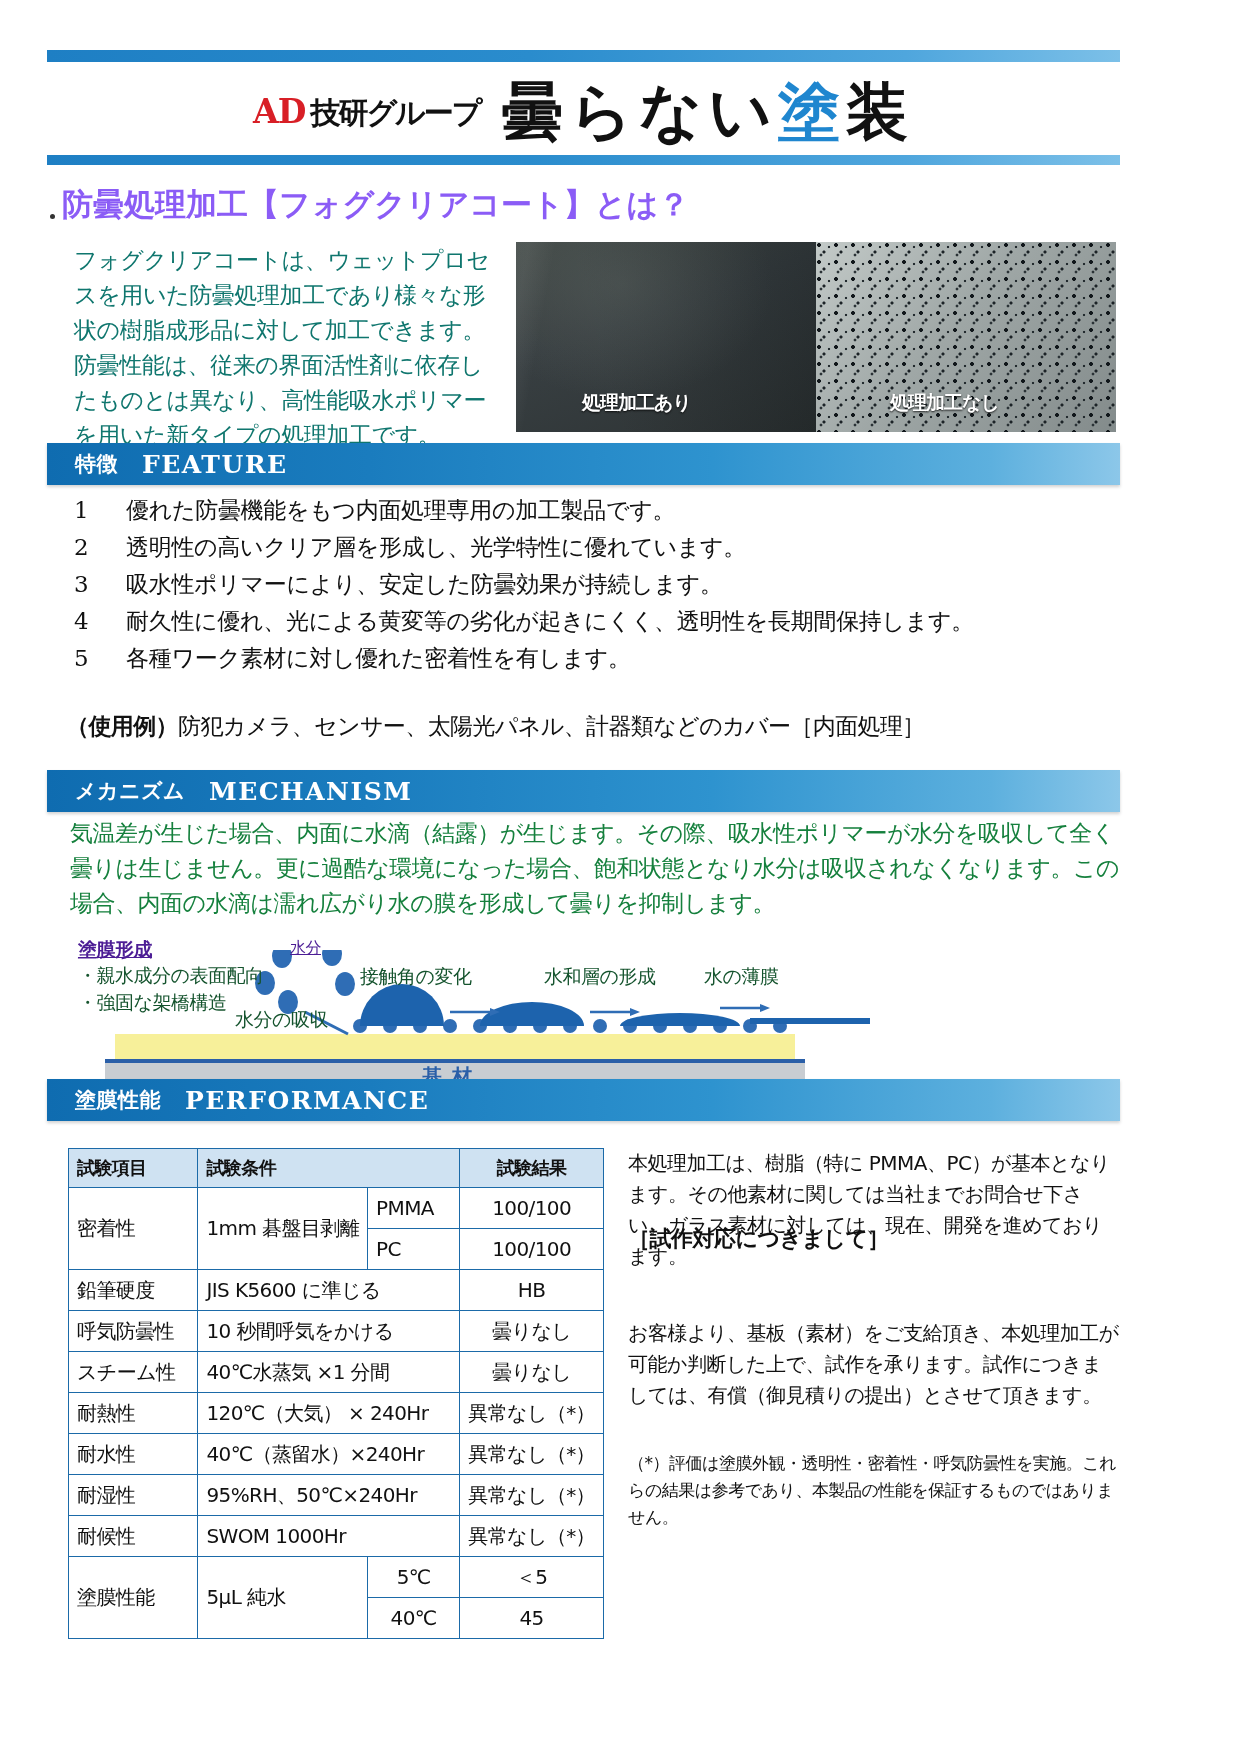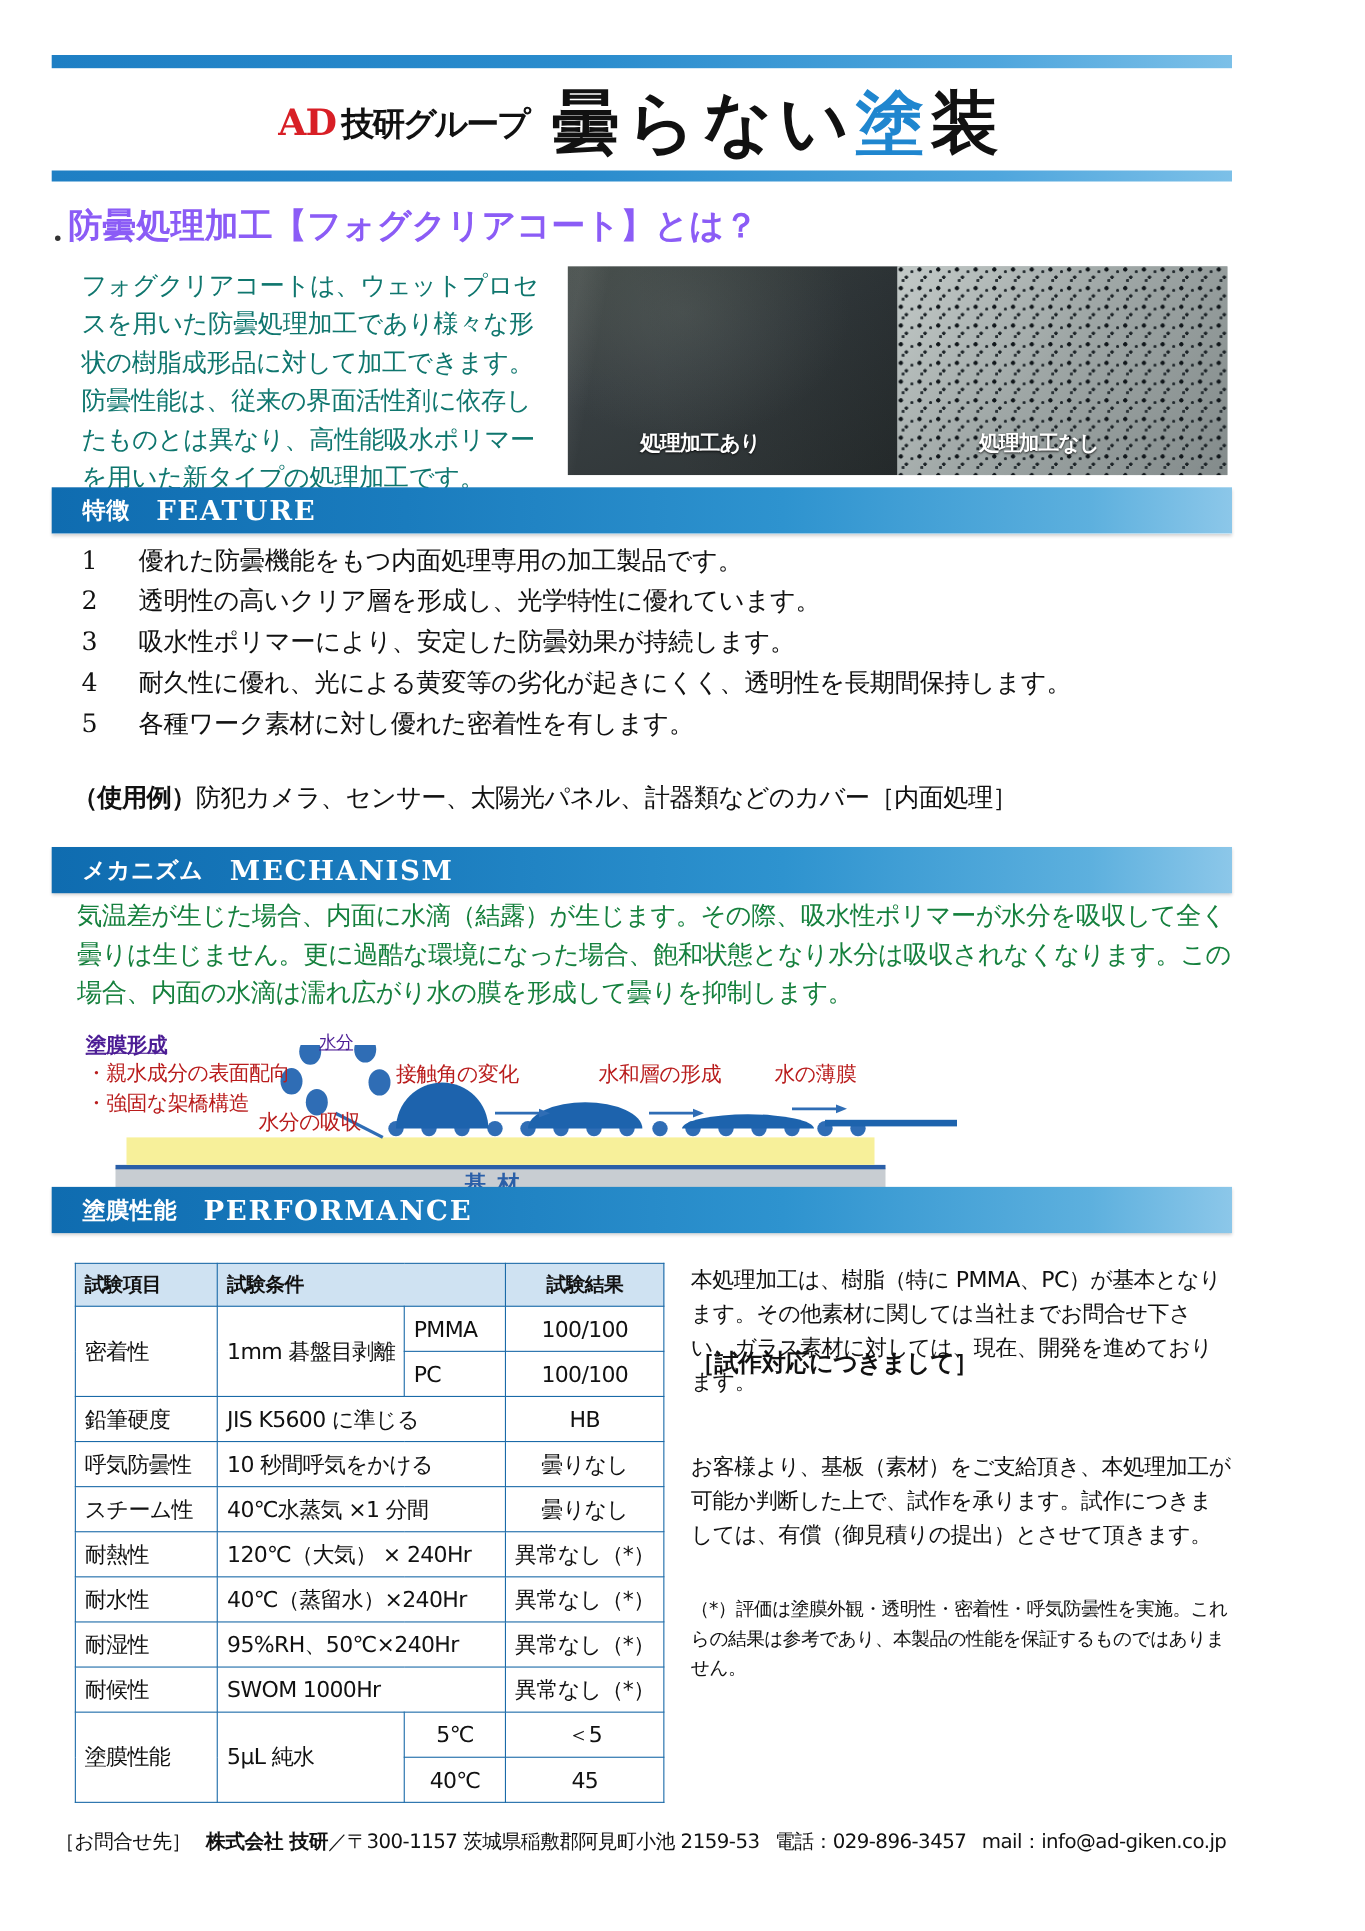--- a/index.html
+++ b/index.html
@@ -233,21 +233,21 @@
     color: #4c1d95;
     font-size: 19px;
     font-weight: bold;
     white-space: nowrap;
     letter-spacing: -0.5px;
     text-decoration: underline;
   }
   .dg-label.sm { font-size: 16px; font-weight: normal; }
   .dg-sub {
     position: absolute;
-    color: #b91c1c;
+    color: #14532d;
     font-size: 19px;
     white-space: nowrap;
     letter-spacing: -0.5px;
   }
   .substrate-label {
     position: absolute;
     color: #2a5fa8;
     font-size: 20px;
     font-weight: bold;
     letter-spacing: 10px;
@@ -522,17 +522,14 @@
         <td class="ctr">45</td>
       </tr>
     </tbody>
   </table>
 
   <div class="side-p" style="top:1148px;">本処理加工は、樹脂（特に PMMA、PC）が基本となります。その他素材に関しては当社までお問合せ下さい。ガラス素材に対しては、現在、開発を進めております。</div>
   <div class="side-h" style="top:1224px;">［試作対応につきまして］</div>
   <div class="side-p" style="top:1318px;">お客様より、基板（素材）をご支給頂き、本処理加工が可能か判断した上で、試作を承ります。試作につきましては、有償（御見積りの提出）とさせて頂きます。</div>
   <div class="side-note" style="top:1450px;">（*）評価は塗膜外観・透明性・密着性・呼気防曇性を実施。これらの結果は参考であり、本製品の性能を保証するものではありません。</div>
 
-  <div class="footer">
-    <span>［お問合せ先］</span><span class="sp"></span><b>株式会社 技研</b><span>／〒300-1157 茨城県稲敷郡阿見町小池 2159-53</span><span class="sp"></span><span>電話：029-896-3457</span><span class="sp"></span><span>mail：info@ad-giken.co.jp</span>
-  </div>
 
 </div>
 
 </body></html>

